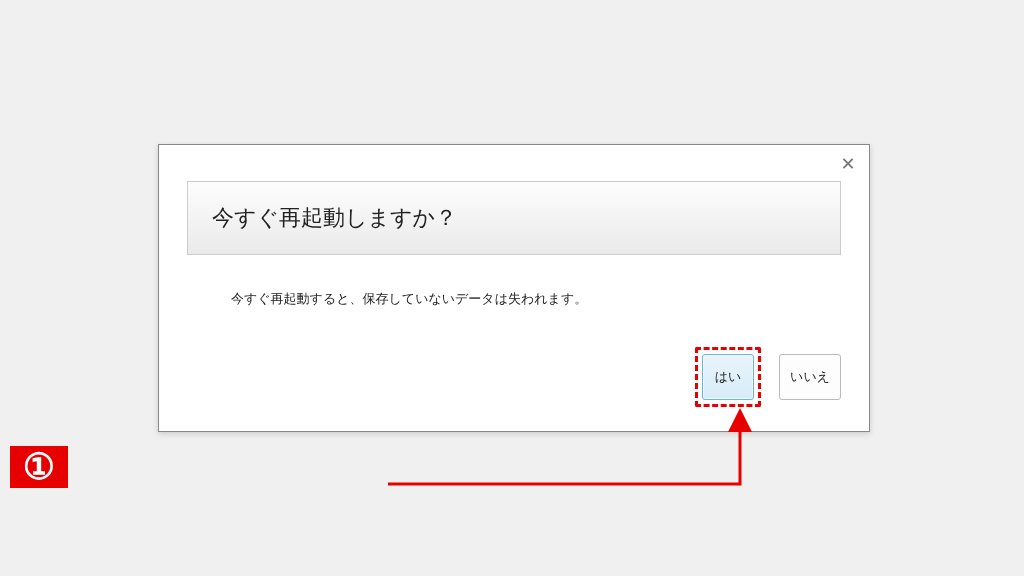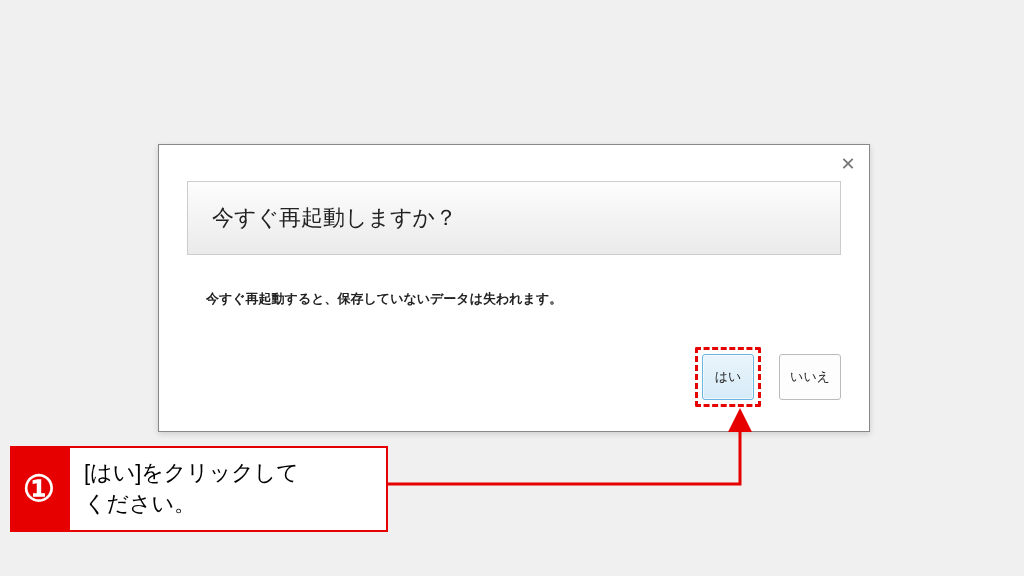--- a/index.html
+++ b/index.html
@@ -48,25 +48,24 @@
       display: flex;
       align-items: center;
       padding-left: 24px;
     }
     .title-text {
       font-size: 22px;
       color: #222;
     }
     .body-text {
       position: absolute;
-      left: 47px;
+      left: 72px;
       top: 145px;
       font-size: 13px;
       color: #222;
-      font-weight: bold;
     }
     .button-row {
       position: absolute;
       right: 28px;
       bottom: 24px;
       display: flex;
       gap: 18px;
       align-items: center;
     }
     .highlight-wrap {
@@ -152,17 +151,13 @@
   <defs>
     <marker id="arrowhead" markerWidth="8" markerHeight="8" refX="6" refY="4" orient="auto">
       <polygon points="0 0, 8 4, 0 8" fill="#e60000"></polygon>
     </marker>
   </defs>
   <polyline points="388,484 740,484 740,414" fill="none" stroke="#e60000" stroke-width="3" marker-end="url(#arrowhead)"></polyline>
 </svg>
 
 <div class="callout">
   <div class="callout-num">①</div>
-  <div class="callout-box">
-    <div>[はい]をクリックして</div>
-    <div>ください。</div>
-  </div>
 </div>
 
 </body></html>

